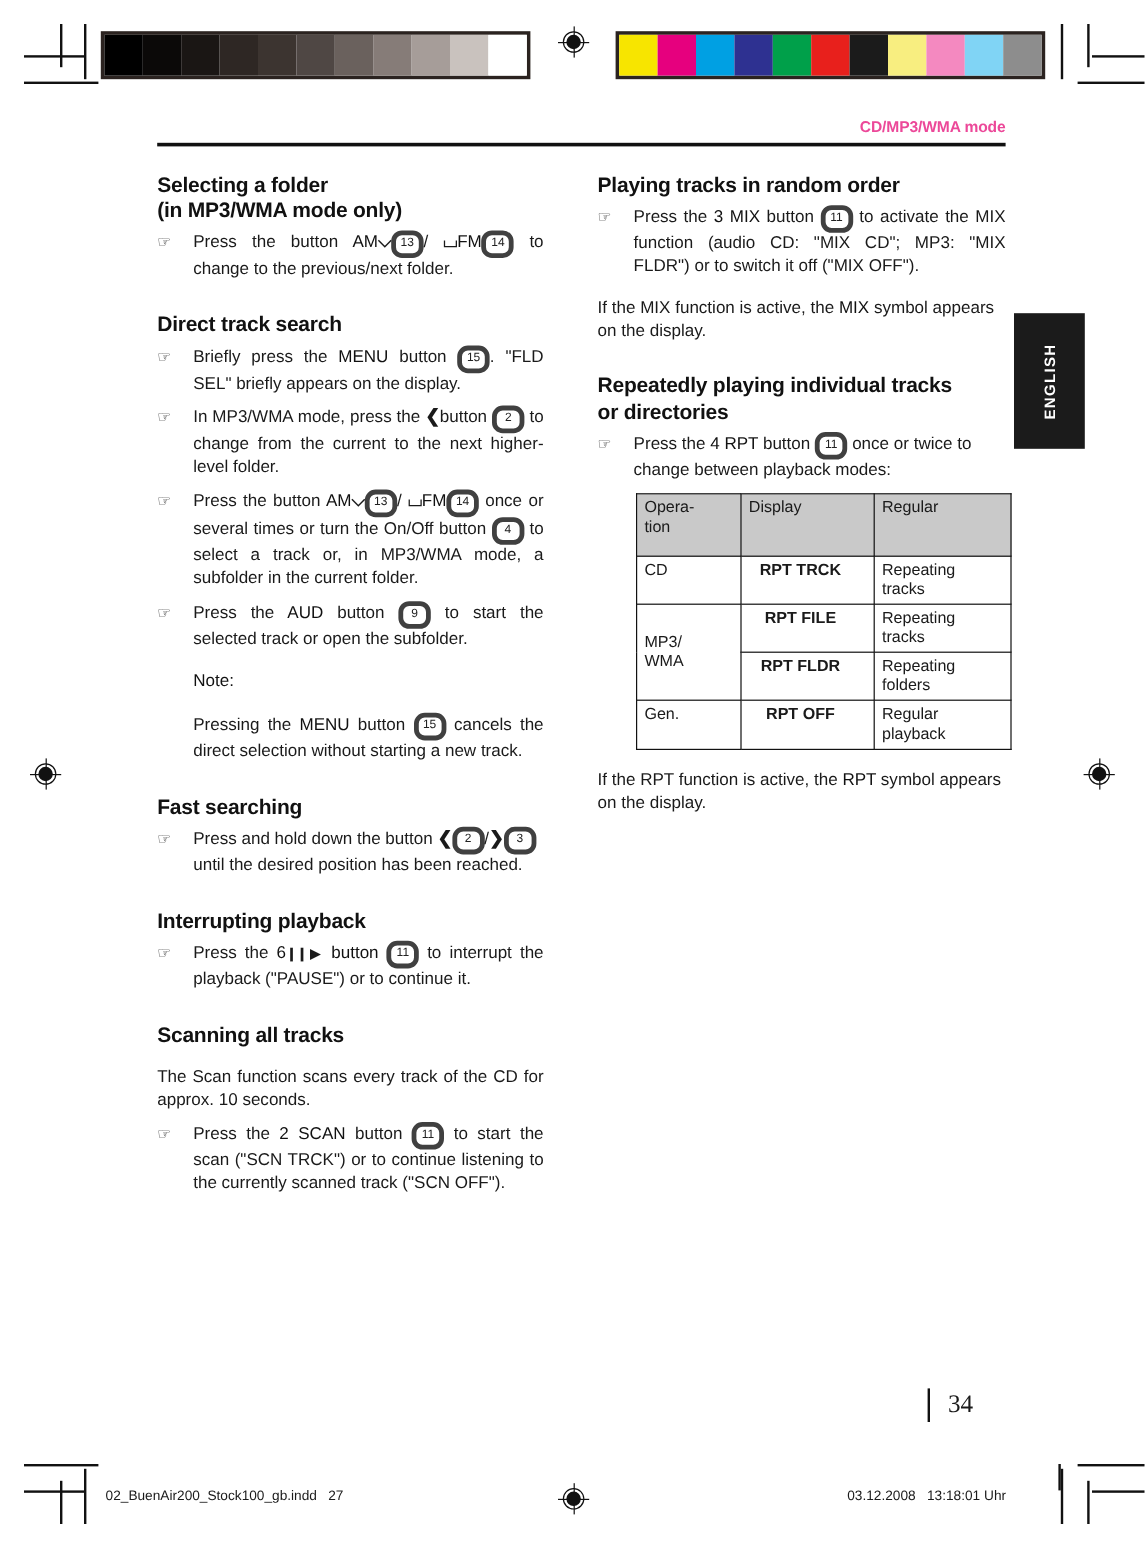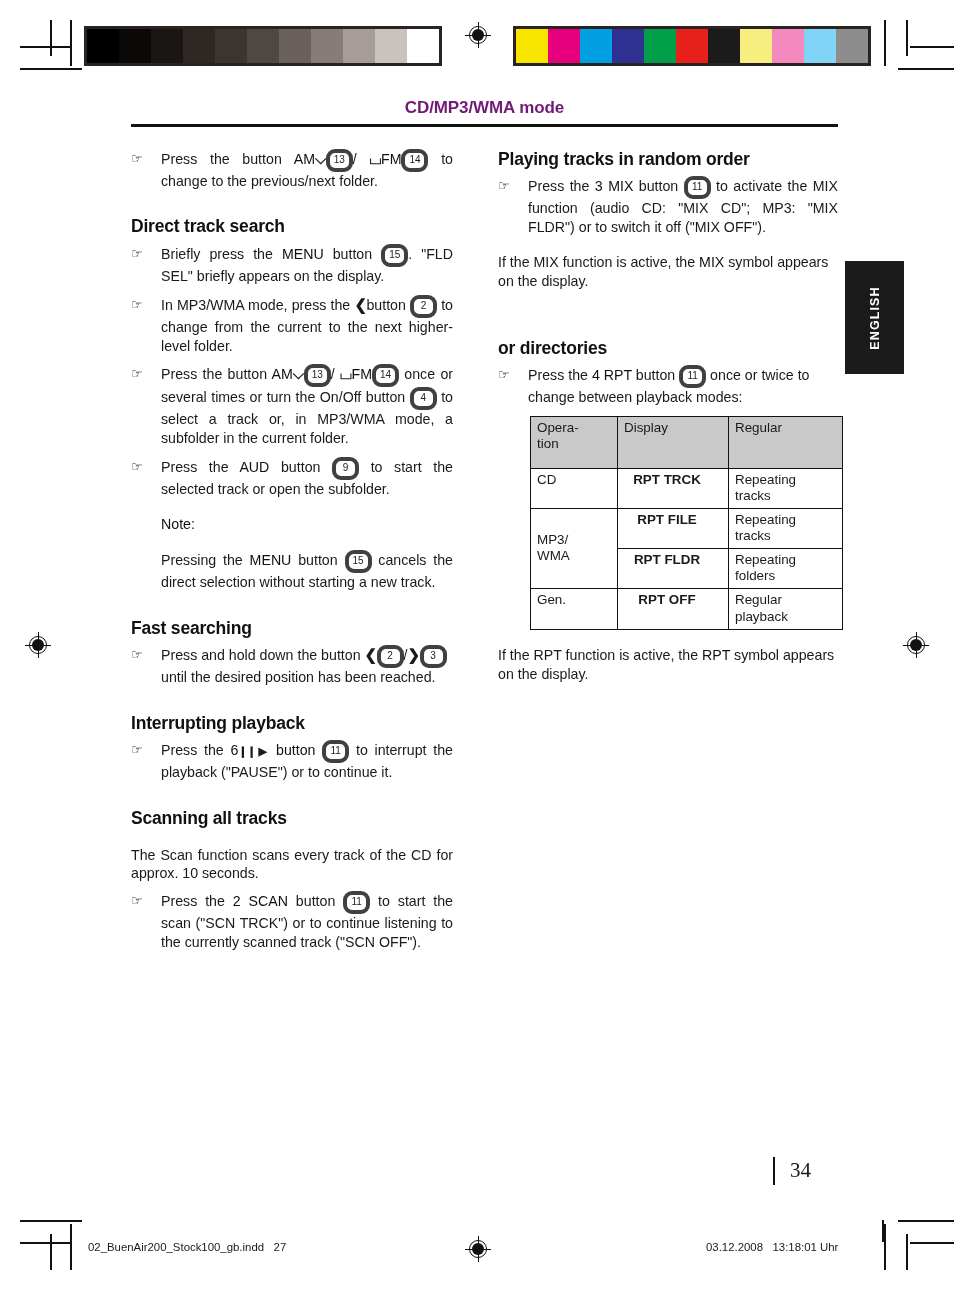--- a/index.html
+++ b/index.html
@@ -85,25 +85,25 @@
   }
 
   
   .content {
     position: absolute;
     left: 131px;
     top: 98px;
     width: 707px;
   }
   .running-head {
-    text-align: center;
-    font-size: 17px;
+    text-align: right;
+    font-size: 13px;
     font-weight: bold;
     letter-spacing: -0.1px;
-    color: #701a75;
+    color: #ec4899;
     padding-bottom: 6px;
   }
   .head-rule {
     height: 2.6px;
     background: #111;
     margin-bottom: 22px;
   }
 
   .columns {
     display: flex;
@@ -348,20 +348,24 @@
 
   <div class="content">
 
     <div class="running-head">CD/MP3/WMA mode</div>
     <div class="head-rule"></div>
 
     <div class="columns">
 
       <div class="col">
 
+        <h2 class="sec">
+          <span>Selecting a folder</span><br>
+          <span>(in MP3/WMA mode only)</span>
+        </h2>
         <div class="bullet">
           <span class="glyph">☞</span>
           <span class="btxt just"><span>Press  the  button  </span><b>AM</b><span class="sym sym-am"></span><span class="ref">13</span><span>/ </span><span class="sym sym-fm"></span><b>FM</b><span class="ref">14</span><span>  to change to the previous/next folder.</span></span>
         </div>
 
         <h2 class="sec spaced">Direct track search</h2>
 
         <div class="bullet">
           <span class="glyph">☞</span>
           <span class="btxt just"><span>Briefly  press  the  </span><b>MENU</b><span> button  </span><span class="ref">15</span><span>. "FLD SEL" briefly appears on the display.</span></span>
@@ -410,21 +414,21 @@
       <div class="col">
 
         <h2 class="sec">Playing tracks in random order</h2>
         <div class="bullet">
           <span class="glyph">☞</span>
           <span class="btxt just"><span>Press  the  </span><b>3 MIX</b><span> button </span><span class="ref">11</span><span>  to  activate  the MIX function (audio CD: "MIX CD"; MP3: "MIX FLDR") or to switch it off ("MIX OFF").</span></span>
         </div>
         <p class="body indent-note"><span>If the MIX function is active, the </span><b>MIX</b><span> symbol appears on the display.</span></p>
 
         <h2 class="sec spaced">
-          <br>
+          <span>Repeatedly playing individual tracks</span><br>
           <span>or directories</span>
         </h2>
         <div class="bullet">
           <span class="glyph">☞</span>
           <span class="btxt"><span>Press the </span><b>4 RPT</b><span> button </span><span class="ref">11</span><span> once or twice to change between playback modes:</span></span>
         </div>
 
         <table class="modes">
           <thead>
             <tr>

